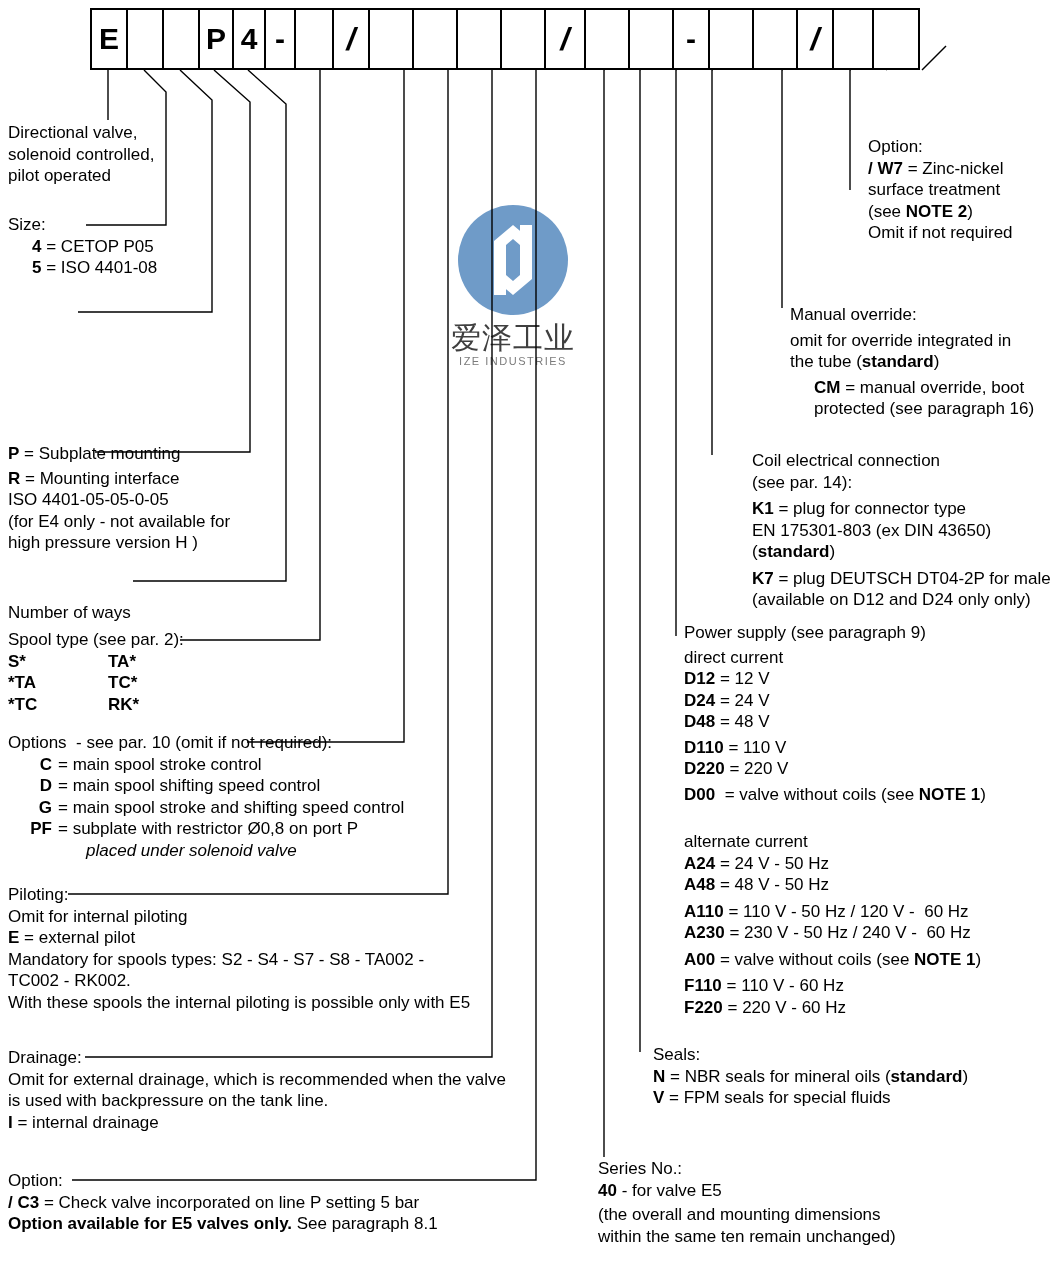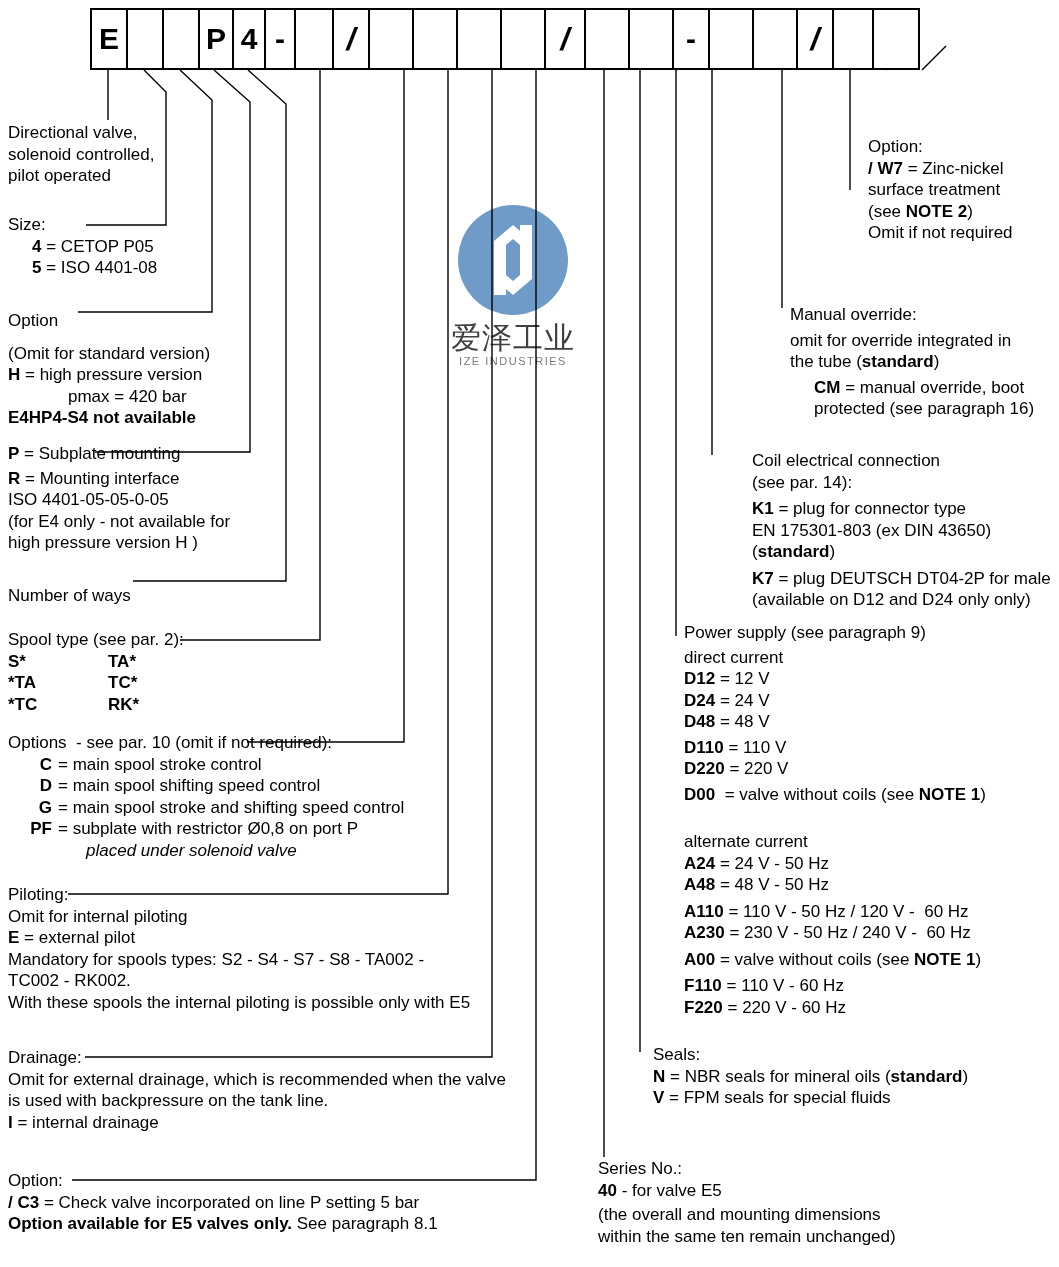--- a/index.html
+++ b/index.html
@@ -196,39 +196,31 @@
     <div class="ln">solenoid controlled,</div>
     <div class="ln">pilot operated</div>
   </div>
 
   <div class="blk" style="left:8px; top:214px;">
     <div class="ln">Size:</div>
     <div class="ln indent1"><span class="b">4</span> <span>= </span><span>CETOP P05</span></div>
     <div class="ln indent1"><span class="b">5</span> <span>= </span><span>ISO 4401-08</span></div>
   </div>
 
-  <div class="blk" style="left:8px; top:310px;">
-    <div class="ln">Option</div>
-    <div style="height:11px"></div>
-    <div class="ln">(Omit for standard version)</div>
-    <div class="ln"><span class="b">H</span><span> = high pressure version</span></div>
-    <div class="ln indent2">pmax = 420 bar</div>
-    <div class="ln b">E4HP4-S4 not available</div>
-  </div>
 
   <div class="blk" style="left:8px; top:443px;">
     <div class="ln"><span class="b">P</span><span> = Subplate mounting</span></div>
     <div style="height:3px"></div>
     <div class="ln"><span class="b">R</span><span> = Mounting interface</span></div>
     <div class="ln">ISO 4401-05-05-0-05</div>
     <div class="ln">(for E4 only - not available for</div>
     <div class="ln">high pressure version H )</div>
   </div>
 
-  <div class="blk" style="left:8px; top:585px;">
+  <div class="blk" style="left:8px; top:602px;">
     <div class="ln">Number of ways</div>
   </div>
 
   <div class="blk" style="left:8px; top:629px;">
     <div class="ln">Spool type (see par. 2):</div>
     <div class="twocol">
       <div class="c1 b ln">S*</div>
       <div class="c2 b ln">TA*</div>
     </div>
     <div class="twocol">

